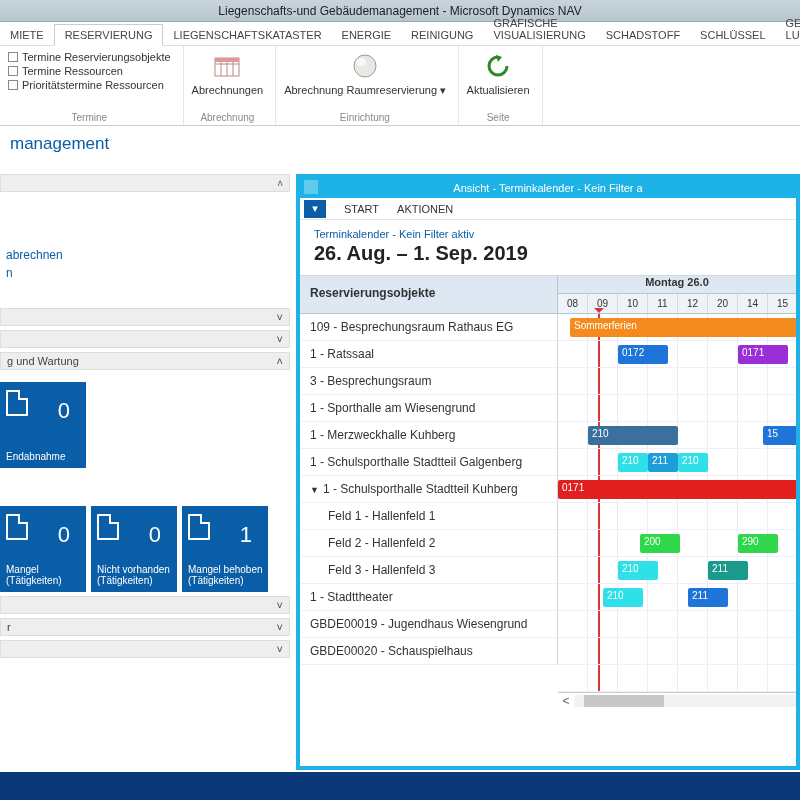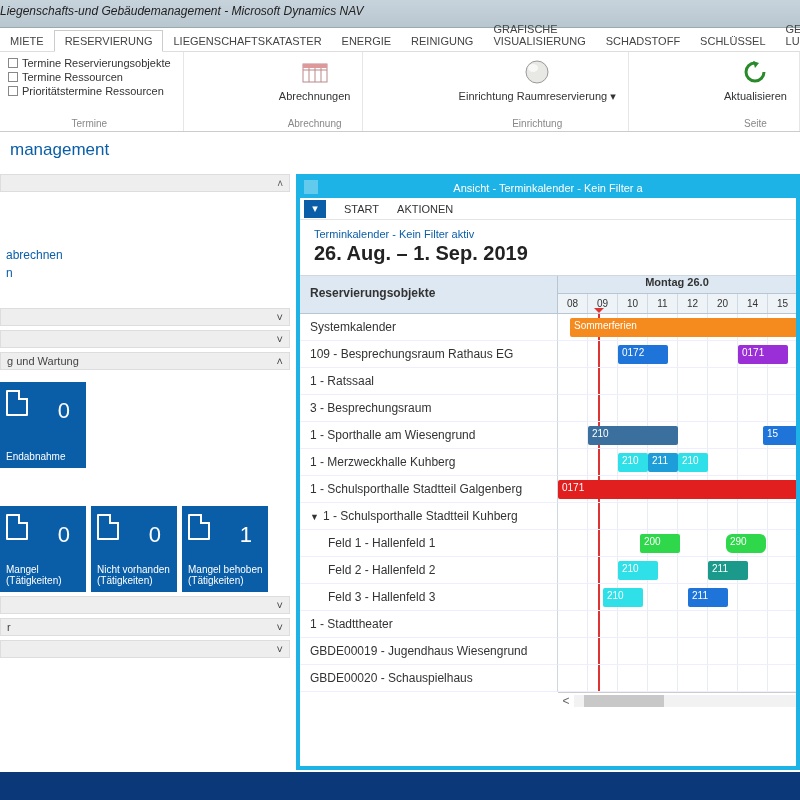--- a/index.html
+++ b/index.html
@@ -1,24 +1,24 @@
 <!DOCTYPE html>
 <html><head>
 <meta charset="utf-8">
 <style>
 * { margin:0; padding:0; box-sizing:border-box; font-family:"Segoe UI",Tahoma,sans-serif; }
 body { width:800px; height:800px; overflow:hidden; background:#fff; font-size:12px; color:#333; }
 
-.titlebar { height:28px; background:linear-gradient(#c8d4dc,#b8c6d0); border-bottom:1px solid #9aa; line-height:22px; font-size:12px; color:#222;font-style:italic; }
+.titlebar { height:22px; background:linear-gradient(#c8d4dc,#b8c6d0); border-bottom:1px solid #9aa; text-align:center; line-height:22px; font-size:12px; color:#222; }
 
 .ribbon-tabs { height:24px; background:#fff; border-bottom:1px solid #ddd; display:flex; align-items:flex-end; padding-left:0; }
 .ribbon-tabs .tab { padding:4px 10px; font-size:11px; color:#444; cursor:pointer; }
 .ribbon-tabs .tab.active { border:1px solid #ccc; border-bottom:1px solid #fff; background:#fff; position:relative; top:1px; }
 
-.ribbon { height:80px; background:#fff; border-bottom:1px solid #ccc; display:flex;justify-content:space-between; }
+.ribbon { height:80px; background:#fff; border-bottom:1px solid #ccc; display:flex; }
 .ribbon-group { padding:4px 12px 2px 8px; border-right:1px solid #e6e6e6; display:flex; flex-direction:column; justify-content:space-between; }
 .ribbon-group .items { display:flex; gap:14px; flex:1; }
 .ribbon-group .label { font-size:10px; color:#888; text-align:center; padding-top:2px; }
 .rg-link { font-size:11px; color:#333; display:flex; align-items:center; gap:4px; padding:1px 0; cursor:pointer; }
 .rg-link .sq { width:10px; height:10px; border:1px solid #888; display:inline-block; }
 .rg-btn { display:flex; flex-direction:column; align-items:center; gap:2px; font-size:11px; color:#333; cursor:pointer; min-width:60px; }
 .rg-btn .ico { width:32px; height:32px; display:flex; align-items:center; justify-content:center; }
 
 .page-title { padding:8px 10px; font-size:17px; color:#0a5ea8; }
 
@@ -114,21 +114,21 @@
   </div>
   <div class="ribbon-group">
     <div class="items">
       <div class="rg-btn" style="min-width:100px">
         <div class="ico">
           <svg width="28" height="28">
               <circle cx="14" cy="14" r="11" fill="#e8e8e4" stroke="#999"></circle>
               <ellipse cx="10" cy="10" rx="5" ry="4" fill="#fff" opacity=".7"></ellipse>
             </svg>
         </div>
-        <span><span>Einrichtung Raumreservierung</span> ▾</span>
+        <span><span>Abrechnung Raumreservierung</span> ▾</span>
       </div>
     </div>
     <div class="label">Einrichtung</div>
   </div>
   <div class="ribbon-group">
     <div class="items">
       <div class="rg-btn">
         <div class="ico">
           <svg width="28" height="28">
               <path d="M14 5 A9 9 0 1 0 23 14" fill="none" stroke="#2a8a2a" stroke-width="3"></path>
@@ -219,21 +219,20 @@
     <span>AKTIONEN</span>
   </div>
   <div class="cal-header">
     <div class="link">Terminkalender - Kein Filter aktiv</div>
     <div class="range">26. Aug. – 1. Sep. 2019</div>
   </div>
   <div class="cal-grid">
     <div class="cal-left">
       <div class="colhd">Reservierungsobjekte</div>
       <div id="calrows">
-          <div class="row">Systemkalender</div>
           <div class="row">109 - Besprechungsraum Rathaus EG</div>
           <div class="row">1 - Ratssaal</div>
           <div class="row">3 - Besprechungsraum</div>
           <div class="row">1 - Sporthalle am Wiesengrund</div>
           <div class="row">1 - Merzweckhalle Kuhberg</div>
           <div class="row">1 - Schulsporthalle Stadtteil Galgenberg</div>
           <div class="row"><span class="tri">▼</span>1 - Schulsporthalle Stadtteil Kuhberg</div>
           <div class="row indent">Feld 1 - Hallenfeld 1</div>
           <div class="row indent">Feld 2 - Hallenfeld 2</div>
           <div class="row indent">Feld 3 - Hallenfeld 3</div>
@@ -273,21 +272,21 @@
             <div class="event" style="left: 60px; width: 30px; background: rgb(47, 224, 232);">210</div>
             <div class="event" style="left: 90px; width: 30px; background: rgb(30, 158, 216);">211</div>
             <div class="event" style="left: 120px; width: 30px; background: rgb(47, 224, 232);">210</div>
           </div>
           <div class="gr">
             <div class="event" style="left: 0px; width: 240px; background: rgb(226, 31, 31);">0171</div>
           </div>
           <div class="gr"></div>
           <div class="gr">
             <div class="event" style="left: 82px; width: 40px; background: rgb(47, 216, 74);">200</div>
-            <div class="event" style="left: 168px; width: 40px; background: rgb(47, 216, 74); border-radius: 6px;">290</div>
+            <div class="event" style="left: 180px; width: 40px; background: rgb(47, 216, 74);">290</div>
           </div>
           <div class="gr">
             <div class="event" style="left: 60px; width: 40px; background: rgb(47, 224, 232);">210</div>
             <div class="event" style="left: 150px; width: 40px; background: rgb(27, 154, 140);">211</div>
           </div>
           <div class="gr">
             <div class="event" style="left: 45px; width: 40px; background: rgb(47, 224, 232);">210</div>
             <div class="event" style="left: 130px; width: 40px; background: rgb(30, 116, 216);">211</div>
           </div>
           <div class="gr"></div>

